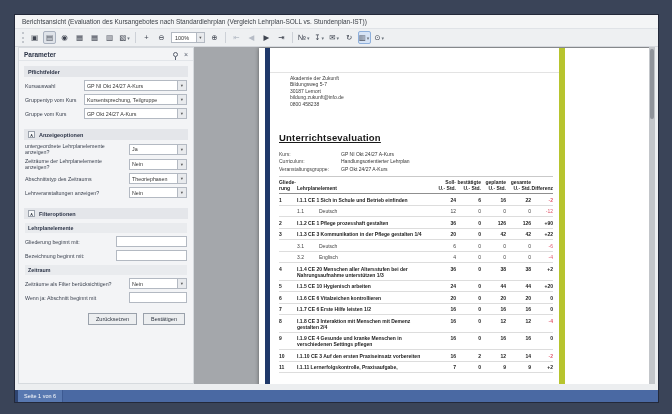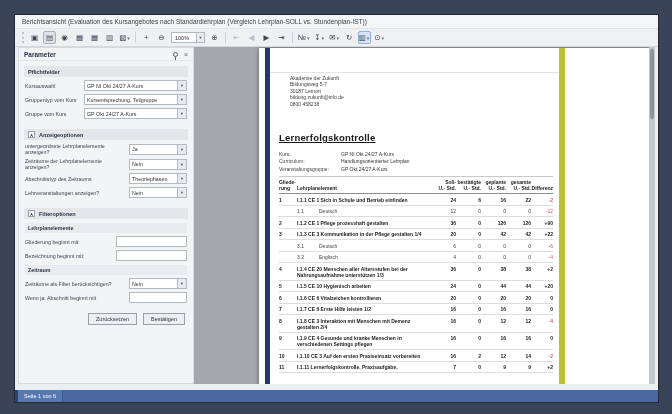--- a/index.html
+++ b/index.html
@@ -235,21 +235,21 @@
       <div class="stripe-l"></div>
       <div class="stripe-r"></div>
       <div class="toprule"></div>
       <div class="addr">
         <div>Akademie der Zukunft</div>
         <div>Bildungsweg 5-7</div>
         <div>30187 Lemort</div>
         <div>bildung.zukunft@info.de</div>
         <div>0800 458238</div>
       </div>
-      <div class="rtitle">Lernerfolgskontrolle</div>
+      <div class="rtitle">Unterrichtsevaluation</div>
       <div class="meta">
         <div class="mrow">
             <span class="ml">Kurs:</span>
             <span>GP NI Okt 24/27 A-Kurs</span>
           </div>
         <div class="mrow">
             <span class="ml">Curriculum:</span>
             <span>Handlungsorientierter Lehrplan</span>
           </div>
         <div class="mrow">

